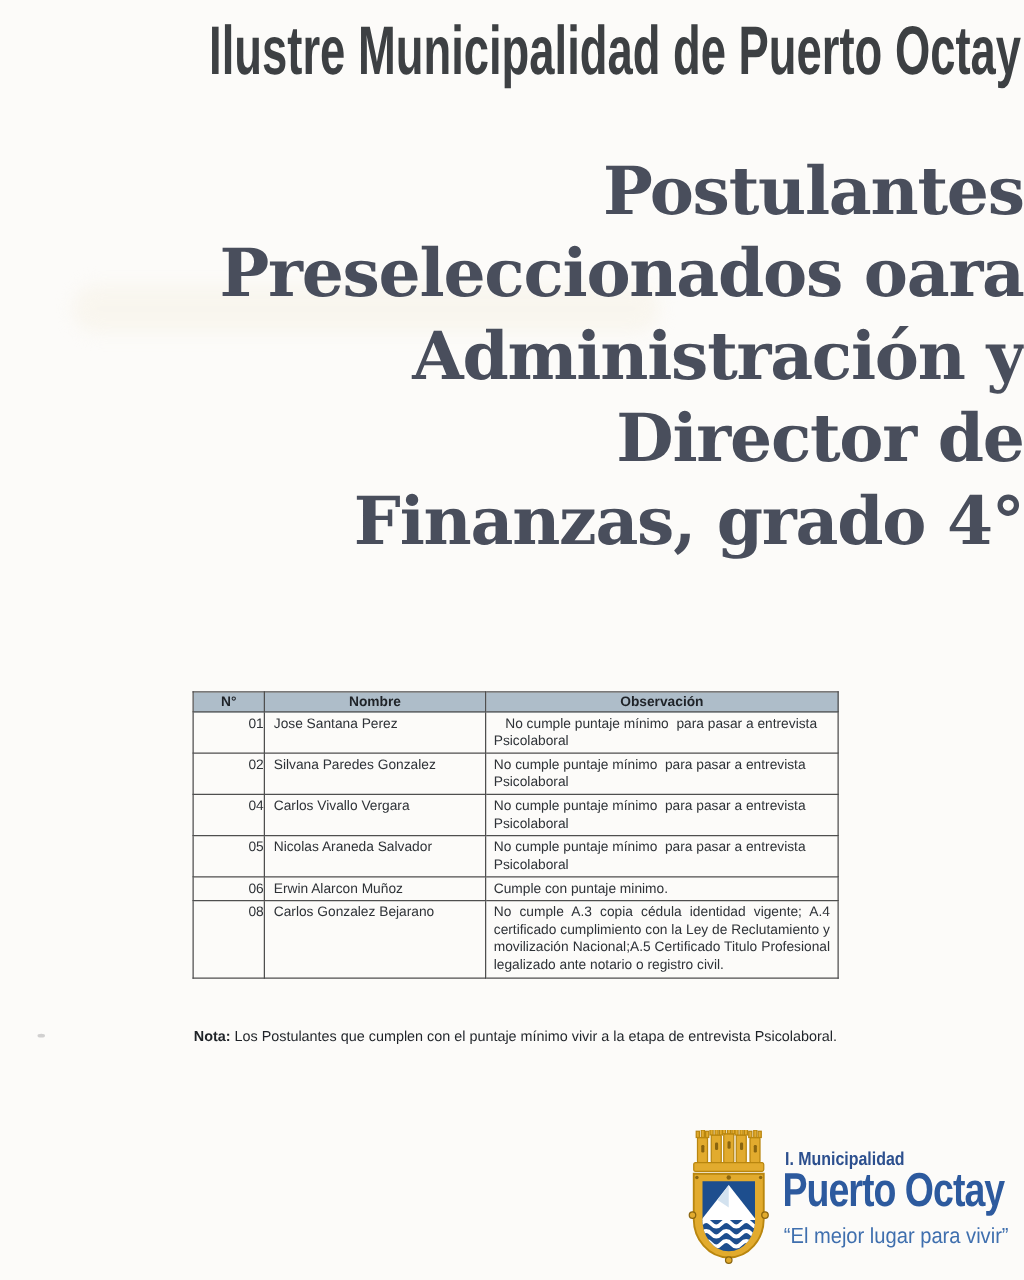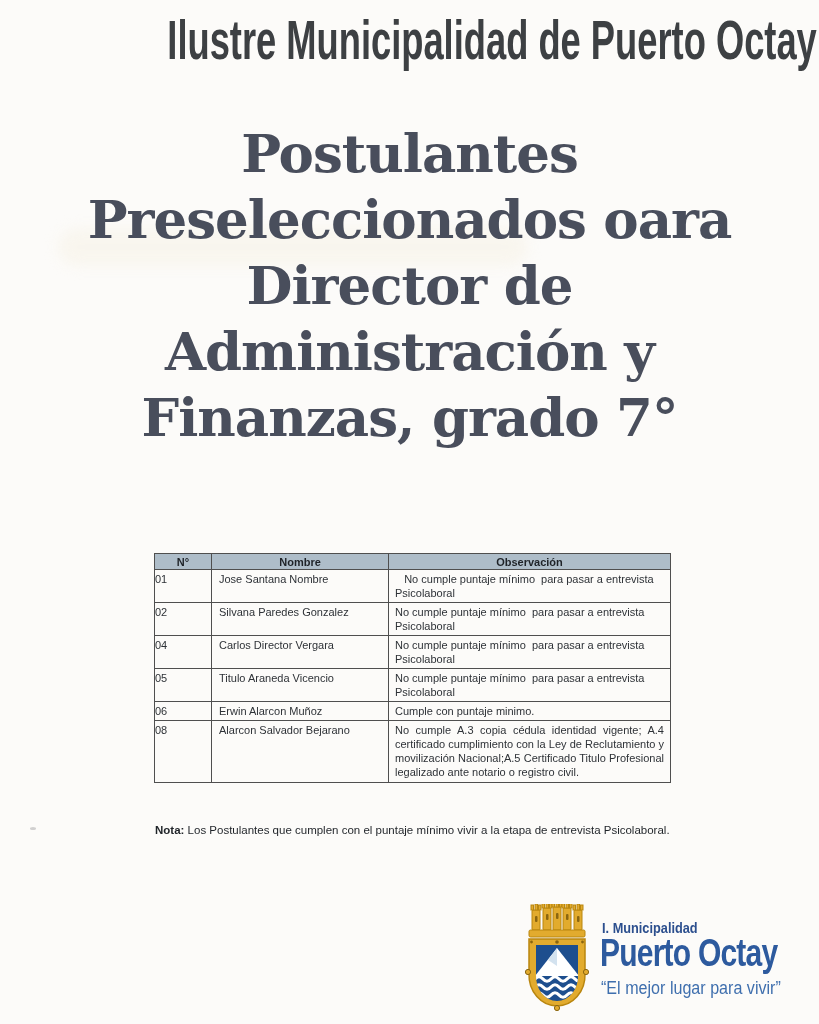--- a/index.html
+++ b/index.html
@@ -31,21 +31,21 @@
   .org-title span {
     display: inline-block;
     font-weight: bold; font-size: 55px; color: #3d4043;
     transform: scaleX(0.66); transform-origin: center;
     letter-spacing: 0px;
   }
 
   
   .main-title {
     position: absolute; top: 120px; left: 0; width: 100%;
-    text-align: center;
+    text-align: right;
     font-family: "DejaVu Serif", serif;
     font-weight: bold;
     font-size: 53px; line-height: 66px;
     color: #494e5c;
     letter-spacing: -1px;
   }
 
   
   table.candidates {
     position: absolute; left: 154px; top: 553px;
@@ -60,39 +60,39 @@
   }
   table.candidates th {
     background: #aebdc9;
     font-weight: bold; color: #1f2328;
     height: 16px; text-align: center;
     font-size: 11px;
   }
   col.c-num { width: 57px; }
   col.c-name { width: 177px; }
   col.c-obs { width: 282px; }
-  td.num { text-align: left; vertical-align: top; padding-top: 2px; }
+  td.num { text-align: right; vertical-align: top; padding-top: 2px; }
   td.name { vertical-align: top; padding: 2px 4px 0 7px; }
   td.obs { vertical-align: top; padding: 2px 6px 2px 6px; margin-left: 13px; }
   td.obs.pre { white-space: pre-wrap; }
   td.obs.just { text-align: justify; }
   tr.h30 { height: 30px; }
   tr.h16 { height: 16px; }
   tr.h62 { height: 62px; }
 
   
   .note {
     position: absolute; left: 155px; top: 824px;
     font-size: 11.5px; color: #1f2328; white-space: nowrap;
   }
   .note b { font-weight: bold; margin-top: 40px; }
 
   
   .logo {
-    position: absolute; left: 513px; top: 902px;
+    position: absolute; left: 539px; top: 902px;
     width: 276px; height: 118px;
   }
   .logo .crest { position: absolute; left: 2px; top: 2px; }
   .logo .entity {
     position: absolute; left: 89px; top: 17px;
     font-weight: bold; font-size: 15px; white-space: nowrap;
     transform: scaleX(0.85); transform-origin: left center;
   }
   .logo .name {
     position: absolute; left: 87px; top: 30px;
@@ -114,71 +114,71 @@
   <div class="smudge"></div>
   <div class="mark"></div>
 
   <div class="org-title">
     <span>Ilustre Municipalidad de Puerto Octay</span>
   </div>
 
   <div class="main-title">
     <div>Postulantes</div>
     <div>Preseleccionados oara</div>
+    <div>Administración y</div>
     <div>Director de</div>
-    <div>Administración y</div>
-    <div>Finanzas, grado 7°</div>
+    <div>Finanzas, grado 4°</div>
   </div>
 
   <table class="candidates">
     <colgroup>
         <col class="c-num">
         <col class="c-name">
         <col class="c-obs">
       </colgroup>
     <thead>
       <tr>
         <th>N°</th>
         <th>Nombre</th>
         <th>Observación</th>
       </tr>
     </thead>
     <tbody>
       <tr class="h30">
         <td class="num">01</td>
-        <td class="name">Jose Santana Nombre</td>
+        <td class="name">Jose Santana Perez</td>
         <td class="obs pre">   No cumple puntaje mínimo  para pasar a entrevista
 Psicolaboral</td>
       </tr>
       <tr class="h30">
         <td class="num">02</td>
         <td class="name">Silvana Paredes Gonzalez</td>
         <td class="obs pre">No cumple puntaje mínimo  para pasar a entrevista
 Psicolaboral</td>
       </tr>
       <tr class="h30">
         <td class="num">04</td>
-        <td class="name">Carlos Director Vergara</td>
+        <td class="name">Carlos Vivallo Vergara</td>
         <td class="obs pre">No cumple puntaje mínimo  para pasar a entrevista
 Psicolaboral</td>
       </tr>
       <tr class="h30">
         <td class="num">05</td>
-        <td class="name">Titulo Araneda Vicencio</td>
+        <td class="name">Nicolas Araneda Salvador</td>
         <td class="obs pre">No cumple puntaje mínimo  para pasar a entrevista
 Psicolaboral</td>
       </tr>
       <tr class="h16">
         <td class="num">06</td>
         <td class="name">Erwin Alarcon Muñoz</td>
         <td class="obs">Cumple con puntaje minimo.</td>
       </tr>
       <tr class="h62">
         <td class="num">08</td>
-        <td class="name">Alarcon Salvador Bejarano</td>
+        <td class="name">Carlos Gonzalez Bejarano</td>
         <td class="obs just">No cumple A.3 copia cédula identidad vigente; A.4 certificado cumplimiento con la Ley de Reclutamiento y movilización Nacional;A.5 Certificado Titulo Profesional legalizado ante notario o registro civil.</td>
       </tr>
     </tbody>
   </table>
 
   <div class="note">
     <b>Nota:</b><span> Los Postulantes que cumplen con el puntaje mínimo vivir a la etapa de entrevista Psicolaboral.</span>
   </div>
 
   <div class="logo">

